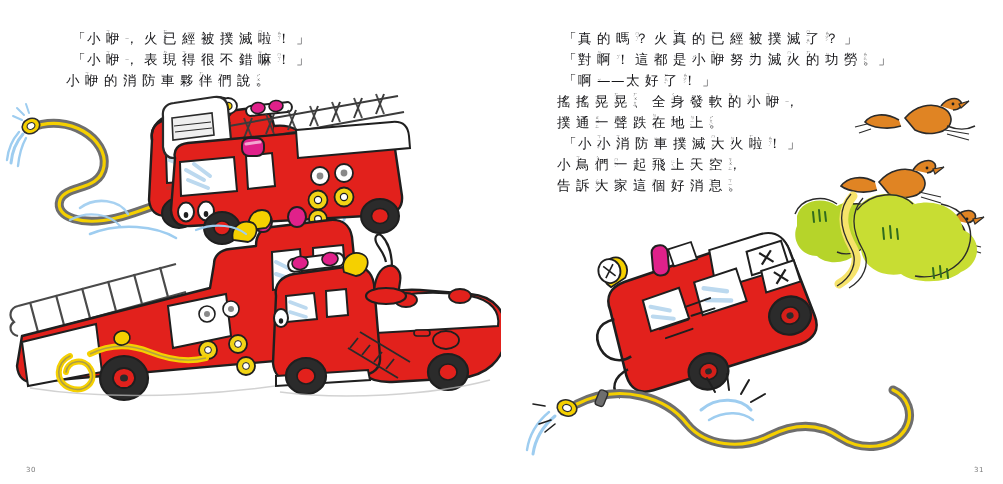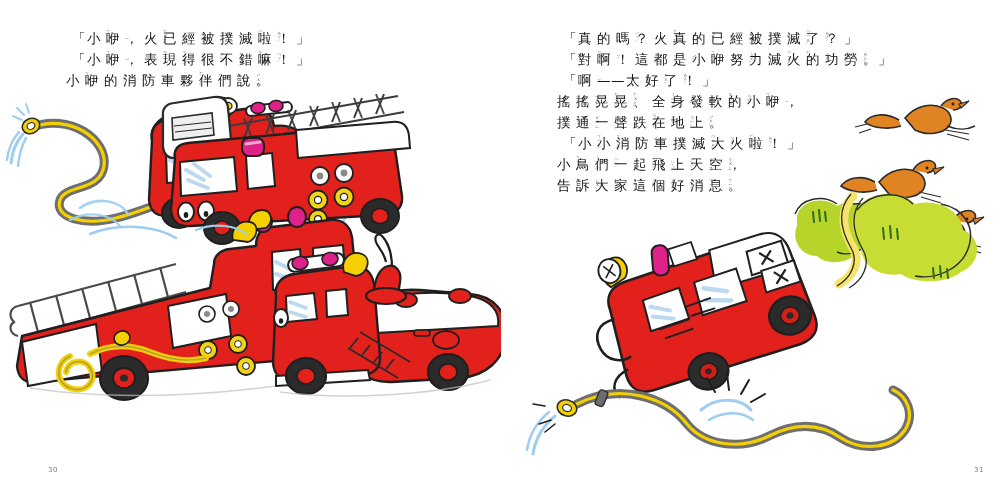--- a/index.html
+++ b/index.html
@@ -29,21 +29,21 @@
     font-size:4.6px;line-height:4.6px;color:#2a2a2a;width:5px;
     letter-spacing:0;text-align:left;font-family:"DejaVu Sans",sans-serif;
   }
   .gap-s{display:inline-block;width:4px;}
 
   
   .pagenum{
     position:absolute;bottom:10px;font-size:7px;color:#7a7a7a;
     font-family:"DejaVu Sans",sans-serif;letter-spacing:.5px;
   }
-  .pn-left{left:48px;}
+  .pn-left{left:26px;}
   .pn-right{right:19px;}
 
   
   .art{position:absolute;left:0;top:0;width:100%;height:100%;pointer-events:none;}
   svg{display:block;}
 </style>
 </head>
 <body>
 
 <div class="spread">

